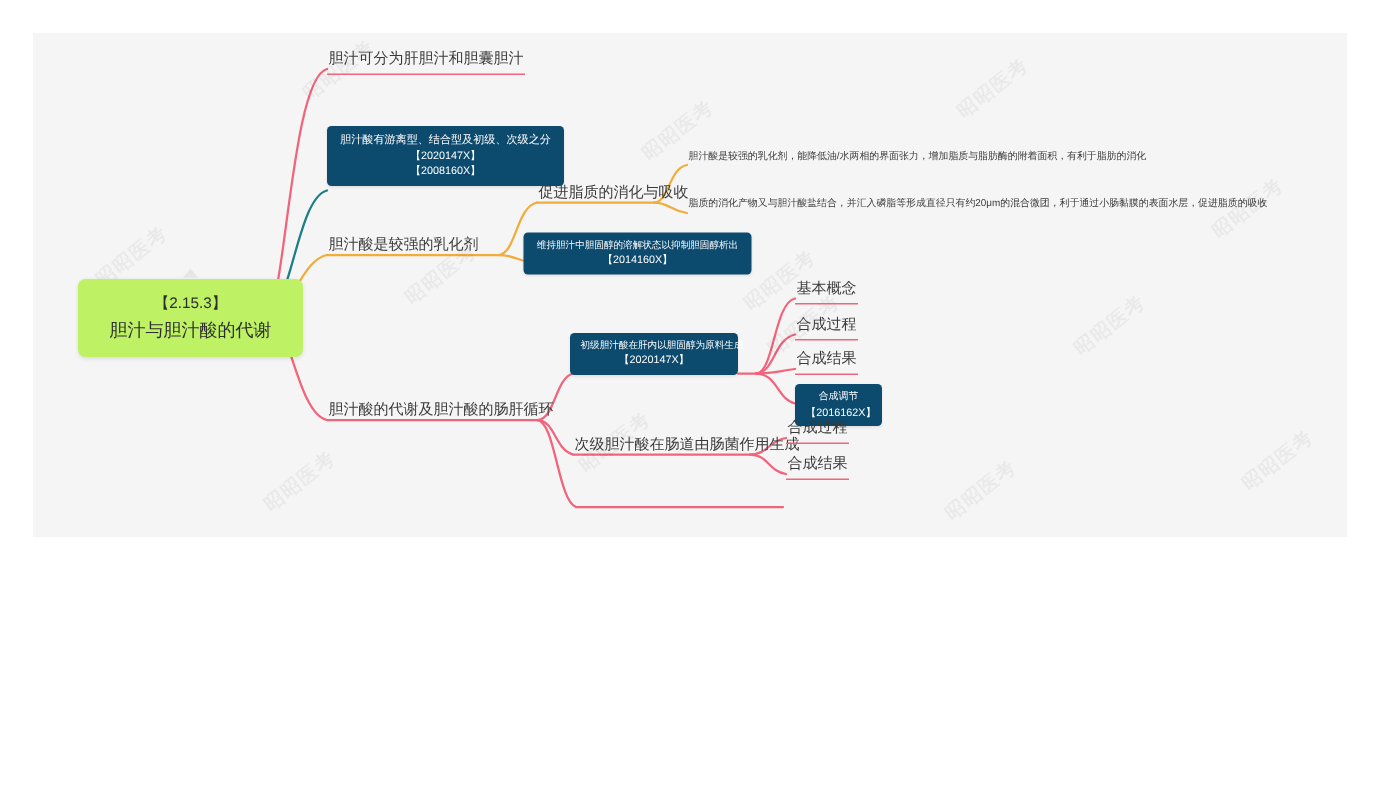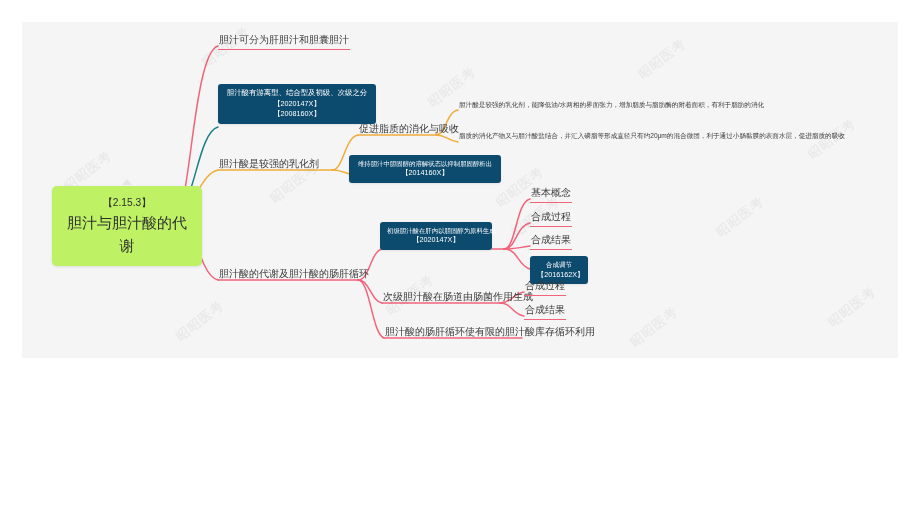--- a/index.html
+++ b/index.html
@@ -15,21 +15,21 @@
   .plain.u{border-bottom:1.4px solid #f2647c;}
   .tiny{font-size:6.6px;}
   .redbox{background:#0c4a6e;color:#ffffff;border-radius:3px;
           padding:4px 7px;text-align:center;font-size:7.4px;line-height:1.45;
           box-shadow:0 1px 2px rgba(0,0,0,.08);}
   .redbox .code{display:block;font-size:7.2px;}
   .center{position:absolute;background:#bef264;border-radius:5px;
           box-shadow:0 1px 3px rgba(0,0,0,.10);
           padding:9px 12px;text-align:center;color:#2e2e2e;
           font-size:10.2px;line-height:1.55;}
-  .center .l2{display:block;font-size:15px;}
+  .center .l2{display:block;font-size:12px;}
   .center:before{content:"";position:absolute;left:50%;top:-7px;margin-left:-5px;
           border-left:5px solid transparent;border-right:5px solid transparent;
           border-top:6px solid #d9d9d9;transform:rotate(180deg);opacity:.55;}
 </style>
 </head>
 <body>
 
 <div id="stage">
   <div id="canvas">
 
@@ -154,18 +154,15 @@
     <div class="node plain" style="left:360px;top:269px;">
       <span>次级胆汁酸在肠道由肠菌作用生成</span>
     </div>
     <div class="node plain u" style="left:502px;top:258px;">
       <span>合成过程</span>
     </div>
     <div class="node plain u" style="left:502px;top:282px;">
       <span>合成结果</span>
     </div>
 
-    <div class="node plain" style="left:362px;top:304px;">
-      <span>胆汁酸的肠肝循环使有限的胆汁酸库存循环利用</span>
-    </div>
 
   </div>
 </div>
 
 </body></html>

